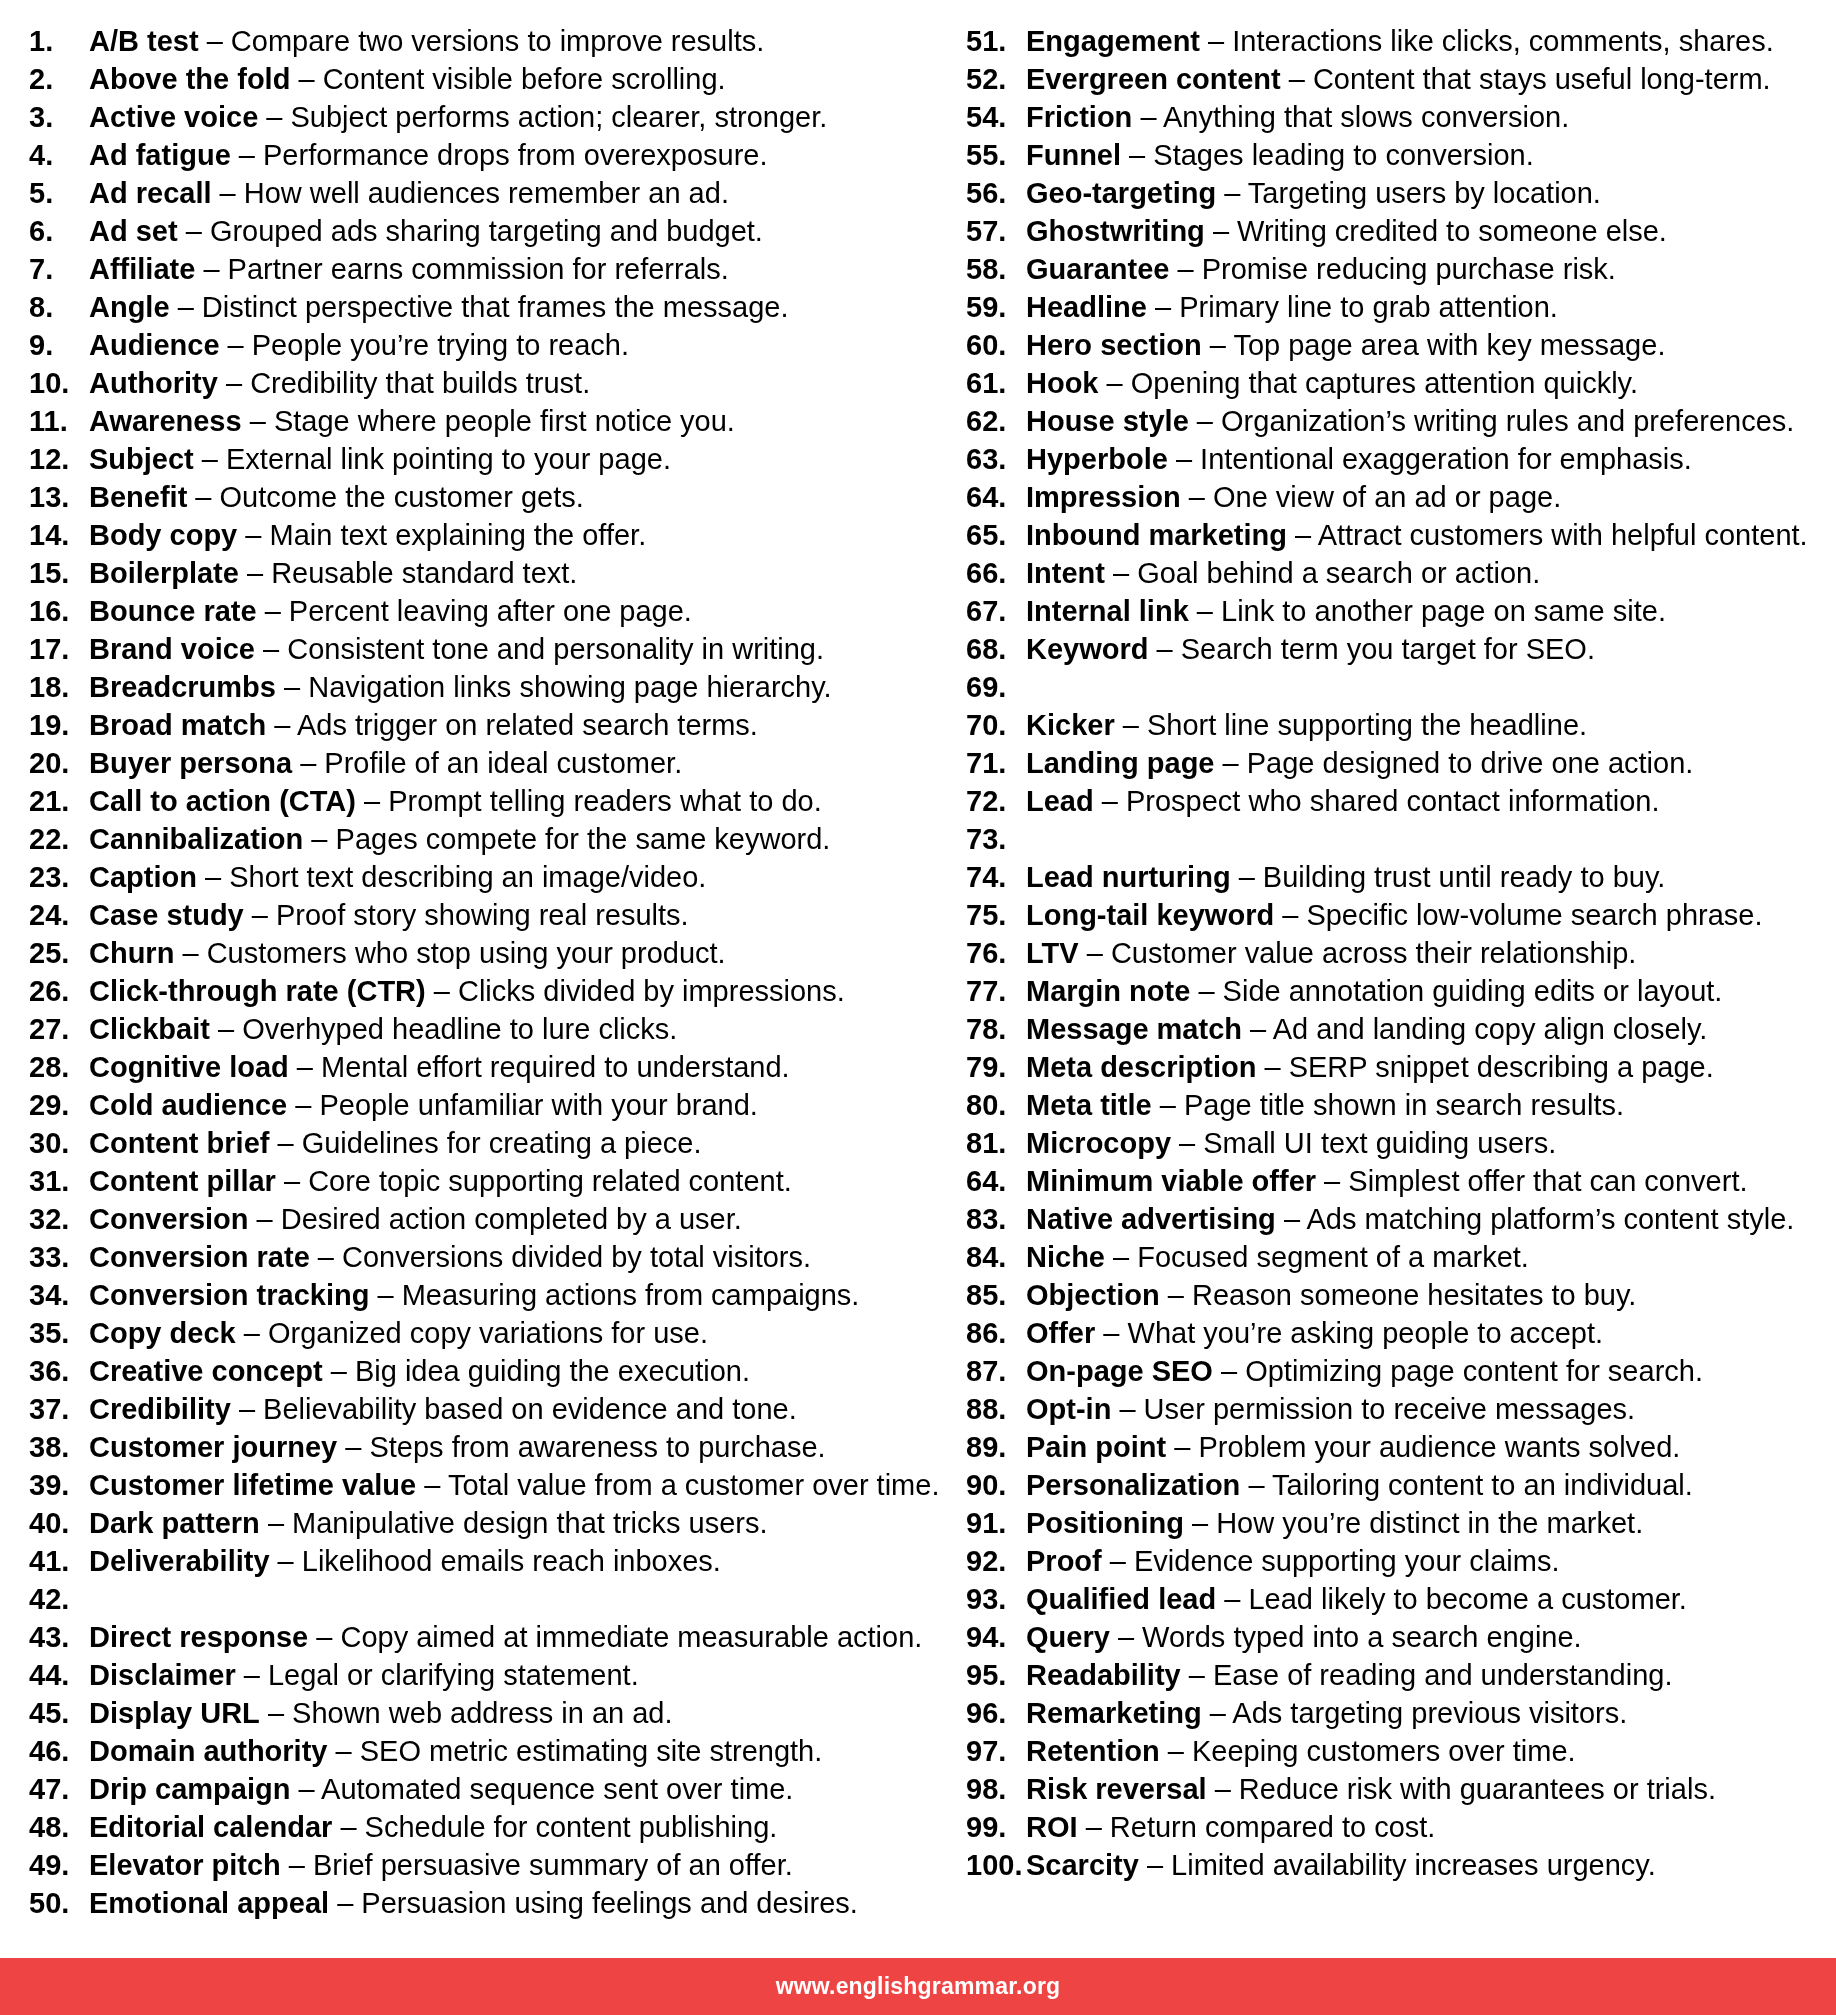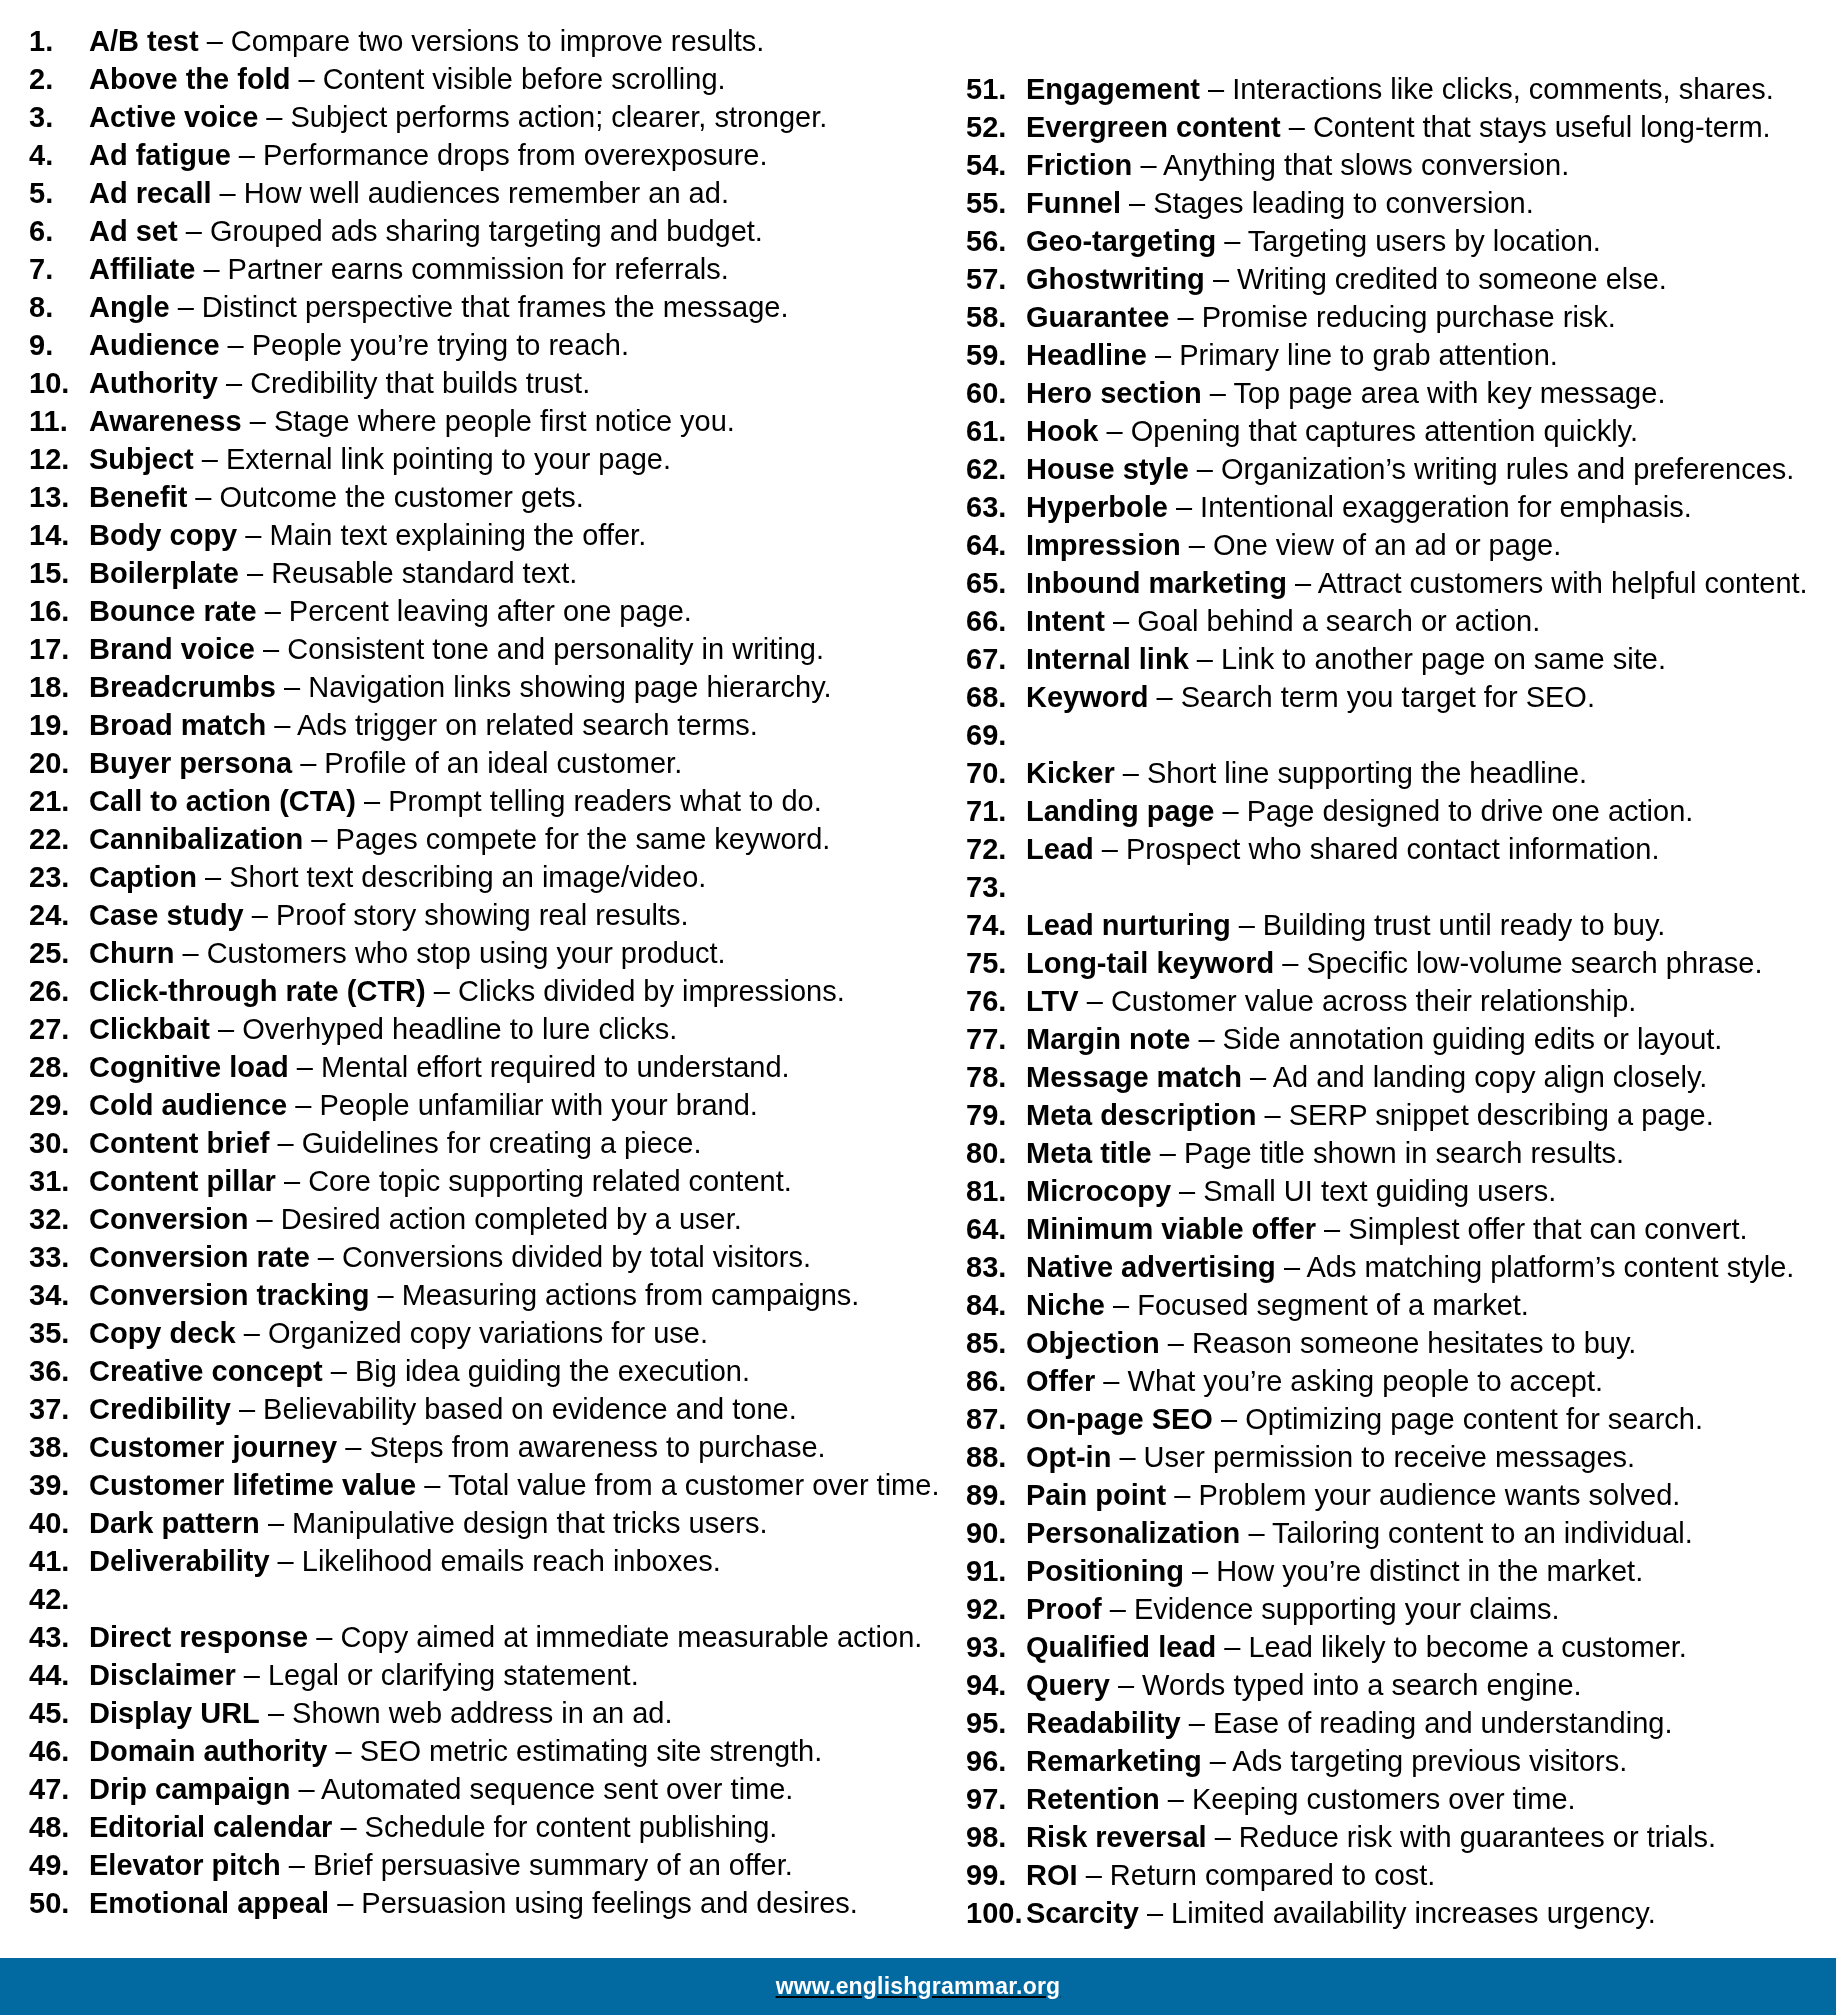--- a/index.html
+++ b/index.html
@@ -4,34 +4,34 @@
 <style>
   html, body { margin: 0; padding: 0; background: #ffffff; }
   body {
     width: 1836px; height: 2015px; position: relative; overflow: hidden;
     font-family: "Liberation Sans", sans-serif; color: #000000;
   }
   .col {
     position: absolute; top: 21.6px; margin: 0; padding: 0; list-style: none;
   }
   .col.left { left: 29px; width: 917px; }
-  .col.right { left: 966px; width: 870px; margin-top: 48px; }
+  .col.right { left: 966px; width: 870px; }
   .item {
     position: relative; height: 38px; line-height: 38px;
     font-size: 29px; white-space: nowrap;
   }
   .num {
     position: absolute; left: 0; top: 0; font-weight: bold;
   }
   .body { position: absolute; left: 60px; top: 0; }
   .term { font-weight: bold; }
   .dash, .def { font-weight: normal; }
   .footer {
     position: absolute; left: 0; top: 1958px; width: 1836px; height: 57px;
-    background: #0369a1; display: flex; align-items: center; justify-content: center; text-decoration: underline;
+    background: #ef4444; display: flex; align-items: center; justify-content: center;
   }
   .footer-text {
     color: #ffffff; font-weight: bold; font-size: 23px; letter-spacing: 0.2px;
   }
 </style>
 </head>
 <body>
 
 <ol class="col left">
     <li class="item">

